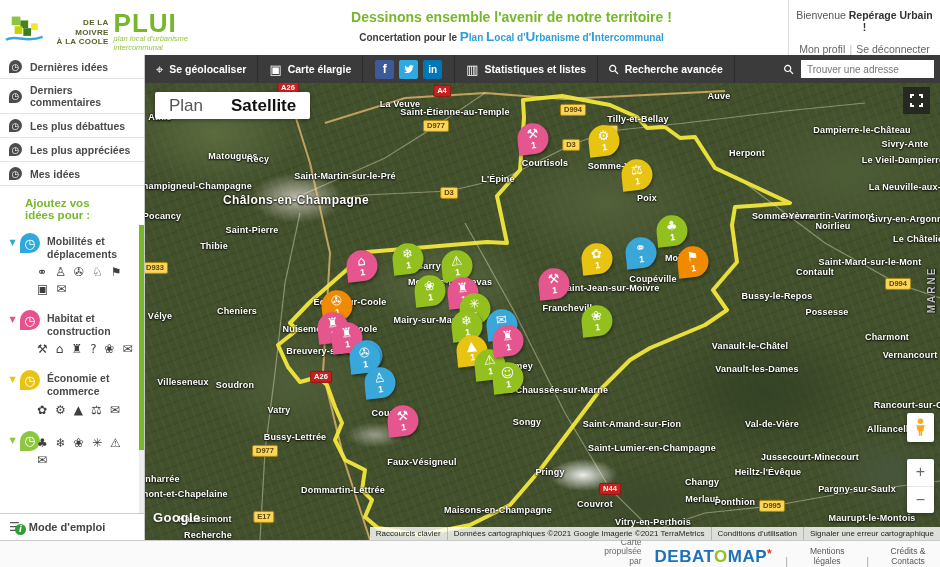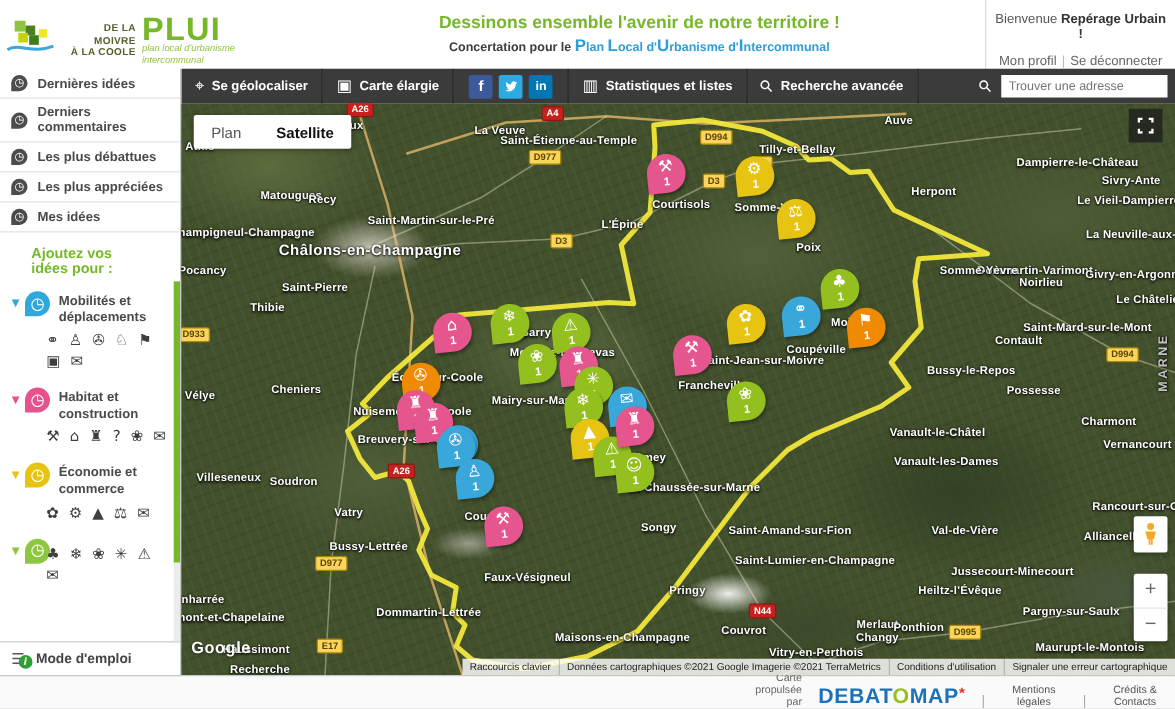--- a/index.html
+++ b/index.html
@@ -78,21 +78,21 @@
   .maplabel{position:absolute;transform:translate(-50%,-50%);color:#fff;font-size:9px;font-weight:bold;white-space:nowrap;text-shadow:0 1px 2px rgba(0,0,0,.95),0 0 2px rgba(0,0,0,.9);letter-spacing:.2px;z-index:2}
   .maplabel.big{font-size:12px;letter-spacing:.4px}
   .maplabel.region{color:#c2c2c2;transform:translate(-50%,-50%) rotate(-90deg);letter-spacing:2px;font-size:10px}
   .shield{position:absolute;transform:translate(-50%,-50%);font-size:7.5px;font-weight:bold;padding:1px 3px;border-radius:2px;line-height:1.1;z-index:2;white-space:nowrap}
   .shield.y{background:#fbd45c;color:#5b4500;border:1px solid #a98708}
   .shield.r{background:#c5221f;color:#fff;border:1px solid #8f1713}
   .marker{position:absolute;width:31px;height:31px;border-radius:50% 50% 50% 0;transform:translate(-50%,-80%) rotate(-6deg);display:flex;flex-direction:column;align-items:center;justify-content:center;color:#fff;box-shadow:1px 2px 3px rgba(0,0,0,.35);cursor:pointer;z-index:5}
   .marker .mi{font-size:13px;line-height:1;font-family:"DejaVu Sans",sans-serif}
   .marker .mc{font-size:9px;font-weight:bold;line-height:1;margin-top:1px}
   .maptype{position:absolute;left:10px;top:9px;display:flex;background:#fff;border-radius:2px;box-shadow:0 1px 4px rgba(0,0,0,.35);height:27px;overflow:hidden;z-index:10}
-  .mt{padding:0 14px;font-size:12px;color:#565656;display:flex;align-items:center;cursor:pointer}
+  .mt{padding:0 14px;font-size:17px;color:#565656;display:flex;align-items:center;cursor:pointer}
   .mt.sel{font-weight:bold;color:#111}
   .fullscreen{position:absolute;right:10px;top:4px;width:27px;height:27px;background:rgba(32,32,32,.82);border:none;display:flex;align-items:center;justify-content:center;cursor:pointer;z-index:10}
   .pegman{position:absolute;right:6px;top:330px;width:27px;height:29px;background:#fff;border-radius:2px;box-shadow:0 1px 4px rgba(0,0,0,.35);display:flex;align-items:center;justify-content:center;cursor:pointer;z-index:10}
   .zoomctl{position:absolute;right:6px;top:376px;width:27px;height:54px;background:#fff;border-radius:2px;box-shadow:0 1px 4px rgba(0,0,0,.35);display:flex;flex-direction:column;z-index:10}
   .zbtn{flex:1;display:flex;align-items:center;justify-content:center;font-size:16px;color:#666;cursor:pointer;line-height:1}
   .zbtn:first-child{border-bottom:1px solid #e6e6e6}
   .google{position:absolute;left:8px;bottom:15px;color:#fff;font-size:13px;font-weight:bold;letter-spacing:.5px;text-shadow:0 1px 2px rgba(0,0,0,.6);z-index:9}
   .attribution{position:absolute;right:0;bottom:0;height:13px;display:flex;align-items:center;background:rgba(255,255,255,.82);font-size:8px;color:#222;z-index:9}
   .attribution span{padding:0 6px;border-left:1px solid rgba(0,0,0,.18);white-space:nowrap;line-height:13px}
   .attribution span:first-child{border-left:none}
@@ -362,21 +362,21 @@
     <div class="maplabel" style="left: 375px; top: 283px;">Omey</div>
     <div class="maplabel" style="left: 410px; top: 307px;">La Chaussée-sur-Marne</div>
     <div class="maplabel" style="left: 382px; top: 339px;">Songy</div>
     <div class="maplabel" style="left: 405px; top: 389px;">Pringy</div>
     <div class="maplabel" style="left: 353px; top: 427px;">Maisons-en-Champagne</div>
     <div class="maplabel" style="left: 487px; top: 341px;">Saint-Amand-sur-Fion</div>
     <div class="maplabel" style="left: 507px; top: 365px;">Saint-Lumier-en-Champagne</div>
     <div class="maplabel" style="left: 627px; top: 341px;">Val-de-Vière</div>
     <div class="maplabel" style="left: 665px; top: 374px;">Jussecourt-Minecourt</div>
     <div class="maplabel" style="left: 623px; top: 389px;">Heiltz-l'Évêque</div>
-    <div class="maplabel" style="left: 557px; top: 399px; margin-top: 28px;">Changy</div>
+    <div class="maplabel" style="left: 557px; top: 399px;">Changy</div>
     <div class="maplabel" style="left: 547px; top: 416px; padding-left: 20px;">Merlaut</div>
     <div class="maplabel" style="left: 590px; top: 419px;">Ponthion</div>
     <div class="maplabel" style="left: 712px; top: 406px;">Pargny-sur-Saulx</div>
     <div class="maplabel" style="left: 727px; top: 435px;">Maurupt-le-Montois</div>
     <div class="maplabel" style="left: 450px; top: 421px;">Couvrot</div>
     <div class="maplabel" style="left: 508px; top: 439px;">Vitry-en-Perthois</div>
     <div class="maplabel" style="left: 775px; top: 322px;">Rancourt-sur-Ornain</div>
     <div class="maplabel" style="left: 748px; top: 346px;">Alliancelles</div>
     <div class="maplabel region" style="left: 786px; top: 207px;">MARNE</div>
     <div class="shield r" style="left: 297px; top: 8px;">A4</div>

